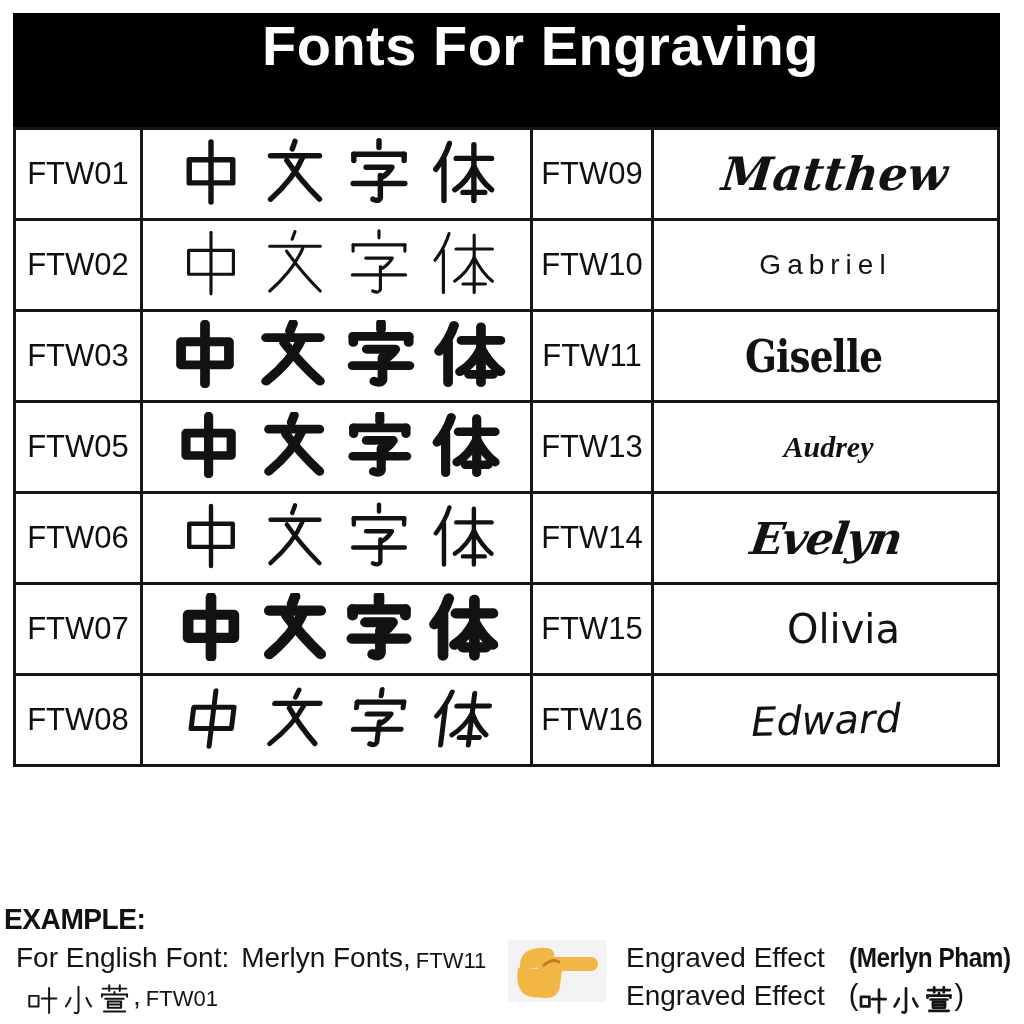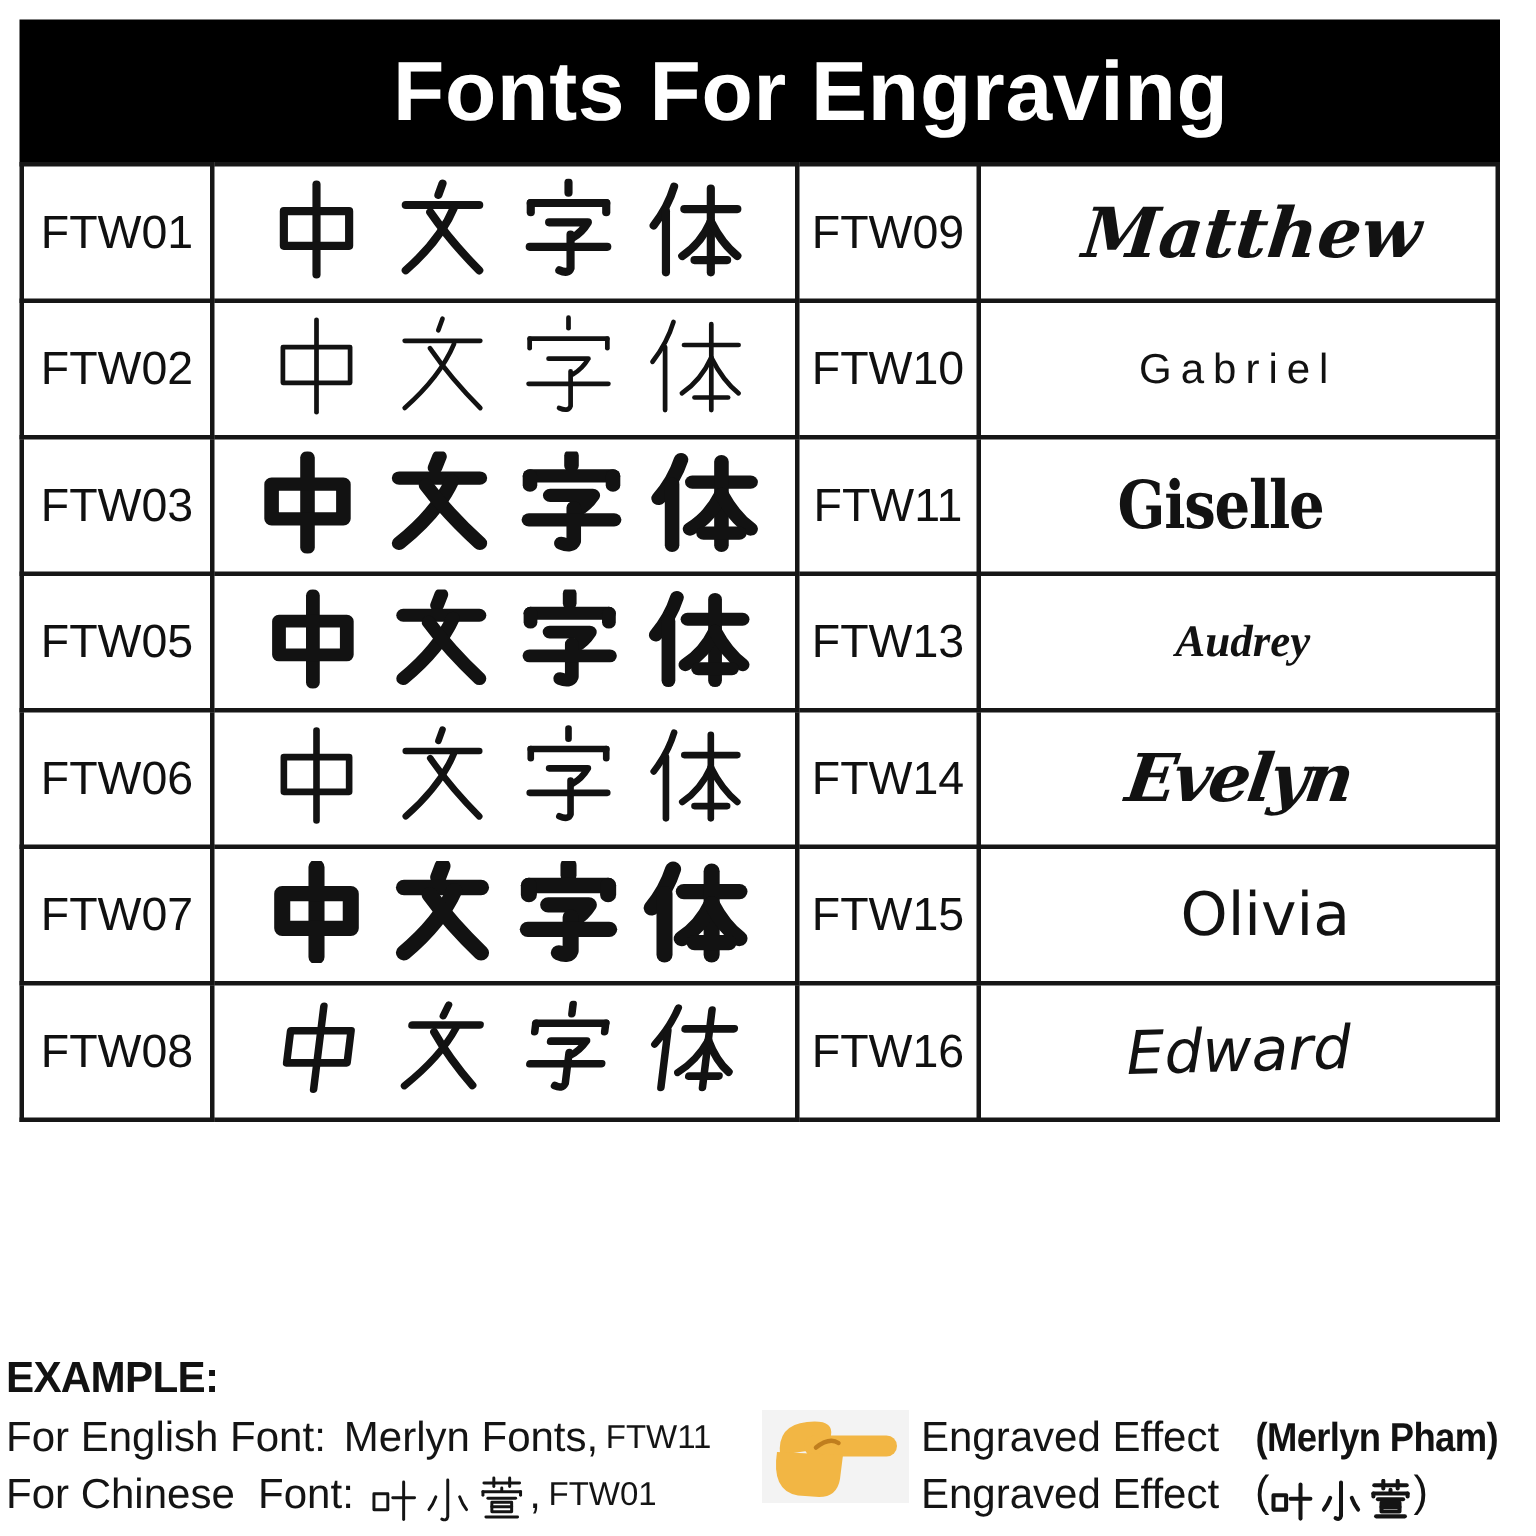--- a/index.html
+++ b/index.html
@@ -1,21 +1,21 @@
 <!DOCTYPE html>
 <html><head>
 <meta charset="utf-8">
 <style>
   html,body{margin:0;padding:0;background:#ffffff;}
   body{width:1024px;height:1024px;overflow:hidden;font-family:"Liberation Sans",sans-serif;color:#121212;}
   .canvas{position:relative;width:1024px;height:1024px;background:#ffffff;}
 
   
   .table-wrap{position:absolute;left:13px;top:13px;width:987px;}
-  .table-header{height:95px;background:#000000;display:flex;align-items:center;justify-content:center;
+  .table-header{height:114px;background:#000000;display:flex;justify-content:center;
                 padding-left:68px;box-sizing:border-box;}
   .table-header .title{color:#ffffff;font-size:56px;font-weight:bold;letter-spacing:.5px;white-space:nowrap;}
   table.grid{width:100%;border-collapse:collapse;table-layout:fixed;background:#fff;}
   table.grid td{border:3px solid #161616;height:88px;vertical-align:middle;text-align:center;
                 padding:0;overflow:hidden;}
   td.code{font-size:31px;color:#101010;letter-spacing:0;}
   td.en-cell{text-align:left;padding-left:28px;}
   td.en-cell .en{display:inline-block;white-space:nowrap;}
 
   
@@ -37,21 +37,21 @@
   .e3{font-family:"DejaVu Serif",serif;font-weight:bold;font-size:44px;letter-spacing:-1px;transform:scaleX(.85);transform-origin:left;}
   .e4{font-family:"Liberation Serif",serif;font-size:44px;margin-left:14px;}
   .e5{font-family:Liberation Serif, serif;font-weight:bold;font-style:italic;font-size:30px;margin-left:6px;}
   .e6{font-family:"DejaVu Serif",serif;font-style:italic;font-weight:bold;font-size:44px;letter-spacing:-2px;transform:skewX(-8deg);}
   .e7{font-family:"DejaVu Sans",sans-serif;font-size:40px;margin-left:36px;}
   .e8{font-family:"DejaVu Sans",sans-serif;font-style:italic;font-size:40px;transform:rotate(-1.5deg);}
 
   
   .abs{position:absolute;}
   .ex-heading{left:4px;top:903px;font-size:29px;font-weight:bold;letter-spacing:-.5px;transform:scaleX(.97);transform-origin:left;}
-  .ex-line{display:flex;align-items:center;}
+  .ex-line{display:flex;align-items:flex-end;margin-left:12px;}
   .l1{left:4px;top:942px;}
   .l2{left:4px;top:979px;}
   .r1{left:614px;top:942px;}
   .r2{left:614px;top:979px;}
   .ex-label,.ex-value{font-size:28px;white-space:pre;color:#141414;}
   .ex-value{margin-left:12px;}
   .ex-code{font-size:22px;margin-left:5px;color:#141414;}
   .engraved-en{font-weight:bold;font-size:27px;letter-spacing:-.5px;display:inline-block;
                transform:scaleX(.9);transform-origin:left;margin-left:24px;white-space:pre;}
   .paren{font-size:29px;}
@@ -289,21 +289,20 @@
 
   <div class="abs ex-heading">EXAMPLE:</div>
 
   <div class="abs ex-line l1">
     <span class="ex-label">For English Font:</span>
     <span class="ex-value">Merlyn Fonts,</span>
     <span class="ex-code">FTW11</span>
   </div>
 
   <div class="abs ex-line l2">
-    <span class="ex-label">For Chinese  Font:</span>
     <span class="mini-cjk" aria-label="叶小萱">
         <svg class="g">
           <use href="#g-ye"></use>
         </svg>
         <svg class="g">
           <use href="#g-xiao"></use>
         </svg>
         <svg class="g">
           <use href="#g-xuan"></use>
         </svg>

